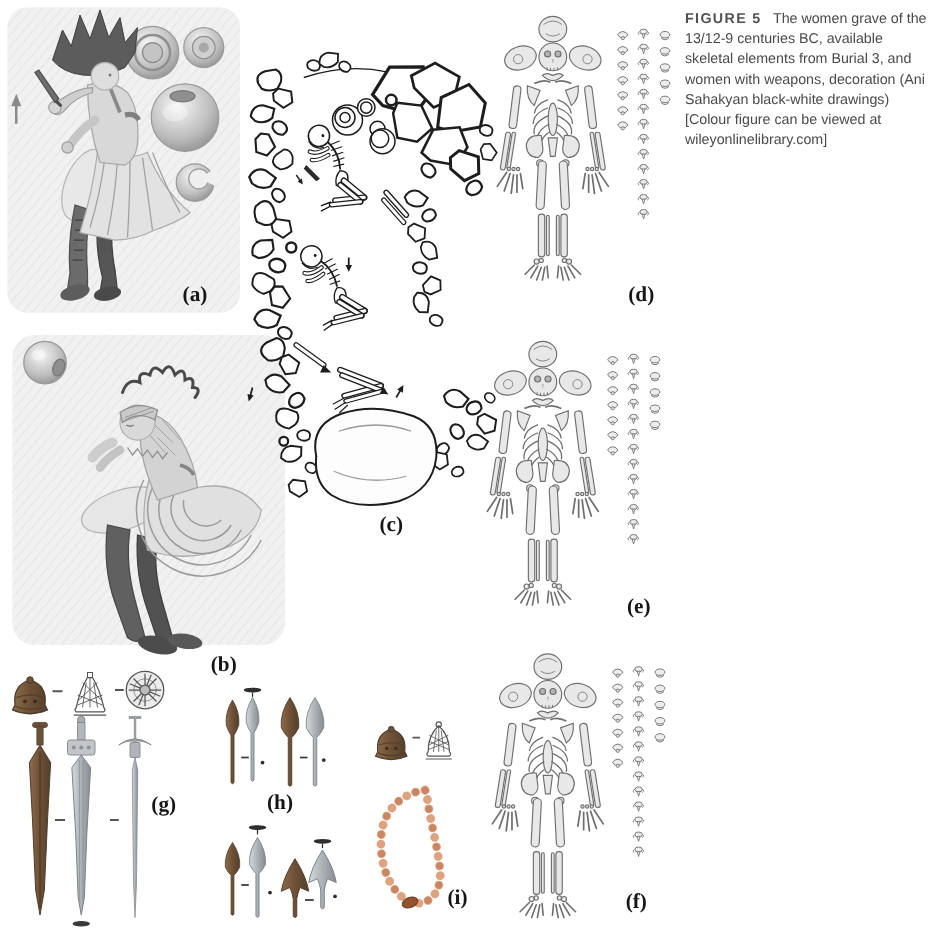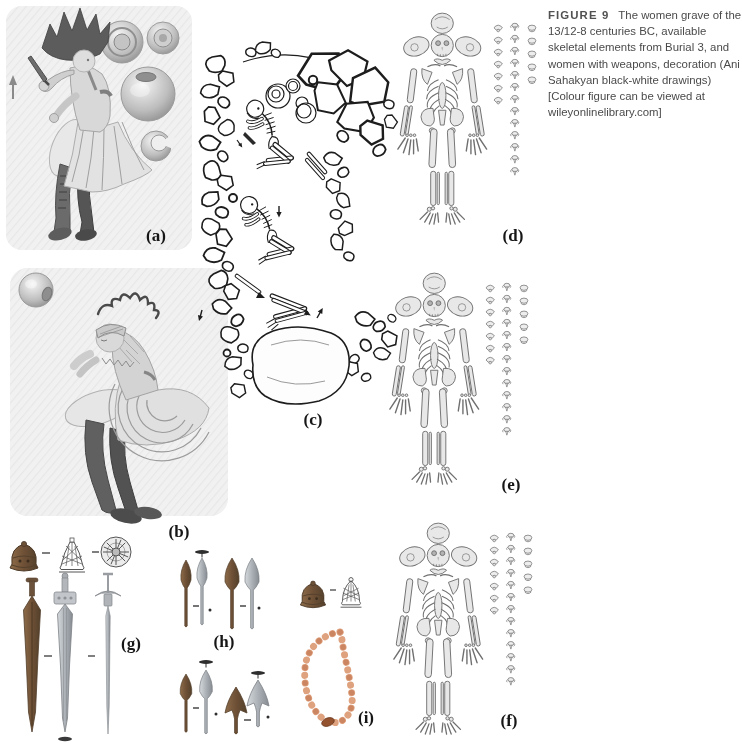--- a/index.html
+++ b/index.html
@@ -510,16 +510,16 @@
 <div class="plabel" style="left:179px;top:522px">(b)</div>
 <div class="plabel" style="left:313px;top:410px">(c)</div>
 <div class="plabel" style="left:513px;top:226px">(d)</div>
 <div class="plabel" style="left:511px;top:475px">(e)</div>
 <div class="plabel" style="left:509px;top:711px">(f)</div>
 <div class="plabel" style="left:131px;top:634px">(g)</div>
 <div class="plabel" style="left:224px;top:632px">(h)</div>
 <div class="plabel" style="left:366px;top:708px">(i)</div>
 
 <div class="caption">
-  <span class="cap-label">FIGURE 9</span><span>The women grave of the 13/12-8 centuries BC, available skeletal elements from Burial 3, and women with weapons, decoration (Ani Sahakyan black-white drawings) [Colour figure can be viewed at wileyonlinelibrary.com]</span>
+  <span class="cap-label">FIGURE 5</span><span>The women grave of the 13/12-9 centuries BC, available skeletal elements from Burial 3, and women with weapons, decoration (Ani Sahakyan black-white drawings) [Colour figure can be viewed at wileyonlinelibrary.com]</span>
 </div>
 
 </div>
 
 </body></html>

